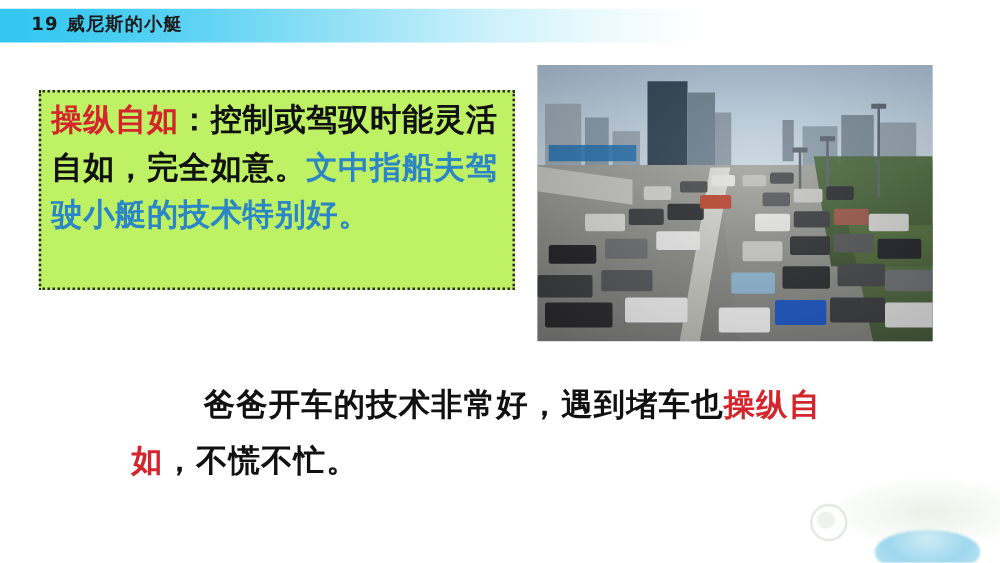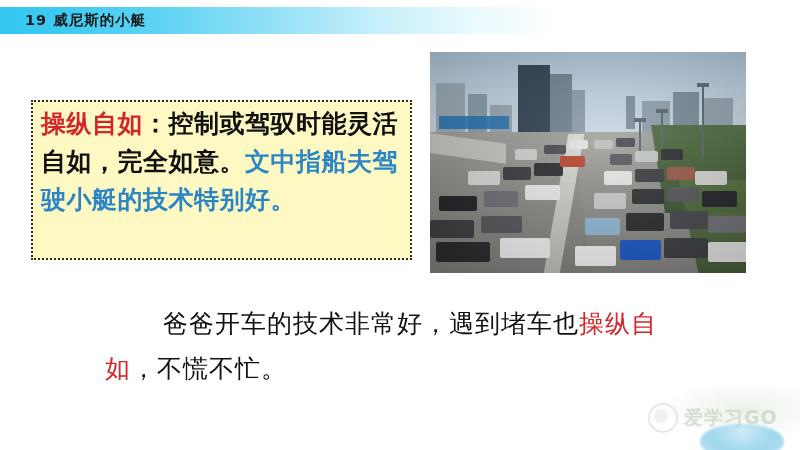--- a/index.html
+++ b/index.html
@@ -42,26 +42,26 @@
     color: #1a1a1a;
     letter-spacing: 1px;
     white-space: nowrap;
     font-family: "DejaVu Sans", "Liberation Sans", sans-serif;
   }
 
   
   #definition-box {
     position: absolute;
     left: 31px;
-    top: 100px;
+    top: 72px;
     width: 381px;
     height: 160px;
     border: 2px dotted #2b2b2b;
     box-sizing: border-box;
-    background: #fef9c3;
+    background: #bef264;
   }
   #definition-text {
     position: absolute;
     left: 8px;
     top: 3px;
     width: 366px;
     font-family: "DejaVu Serif", "Liberation Serif", serif;
     font-size: 25px;
     font-weight: bold;
     line-height: 38px;
@@ -147,21 +147,21 @@
   }
 
   
   #sentence {
     position: absolute;
     left: 105px;
     top: 301px;
     width: 600px;
     font-family: "DejaVu Serif", "Liberation Serif", serif;
     font-size: 25px;
-    font-weight: normal;
+    font-weight: bold;
     line-height: 45px;
     color: #111111;
     letter-spacing: 1px;
   }
   #sentence .indent { display: inline-block; width: 58px; }
 
   
   #watermark {
     position: absolute;
     left: 648px;
@@ -292,14 +292,13 @@
 </div>
 
 <div id="sentence">
   <span class="indent"></span><span>爸爸开车的技术非常好，遇到堵车也</span><span class="kw-red">操纵自如</span><span>，不慌不忙。</span>
 </div>
 
 <div id="watermark-haze"></div>
 <div id="watermark-blob"></div>
 <div id="watermark">
   <div id="watermark-logo"></div>
-  <div id="watermark-text">爱学习GO</div>
 </div>
 
 </body></html>

